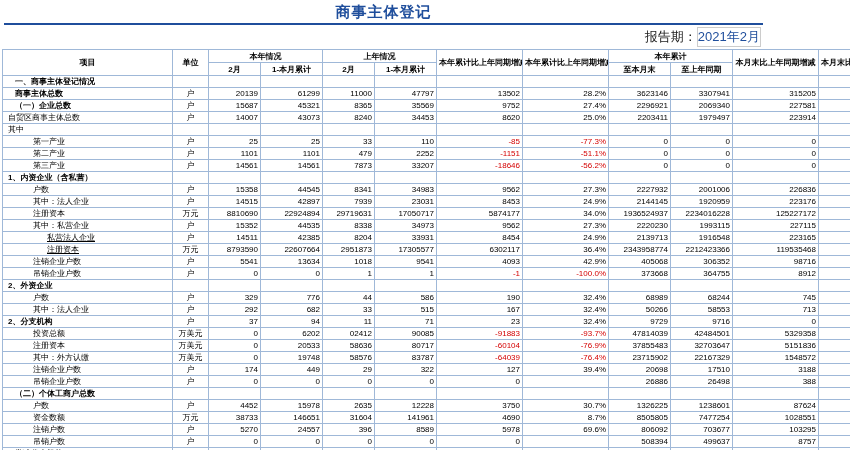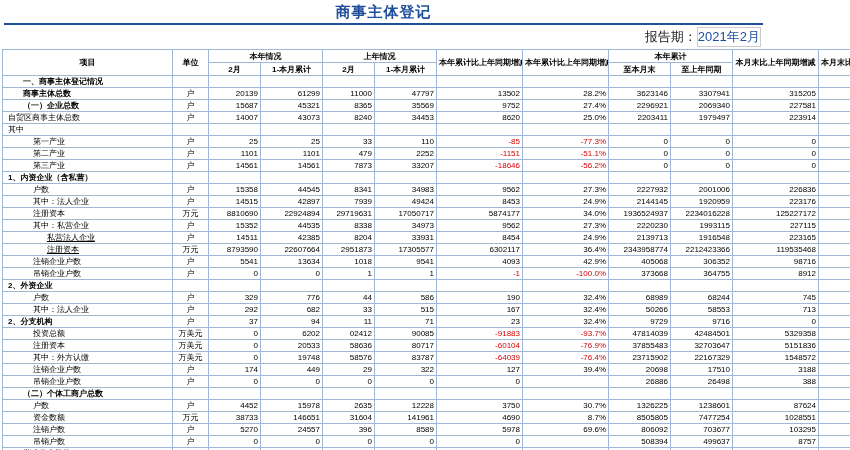--- a/index.html
+++ b/index.html
@@ -12,21 +12,21 @@
   .period .val{color:#1f4e9c;display:inline-block;min-width:62px;text-align:center;border:1px solid #ccc;}
   table{border-collapse:collapse;width:846px;margin:0 2px;table-layout:fixed;}
   td,th{border:1px solid #9fb8d8;font-size:8px;padding:0 2px;height:11px;line-height:11px;overflow:hidden;white-space:nowrap;}
   th{background:#fff;font-weight:bold;text-align:center;color:#000;}
   .c{text-align:center;}
   .r{text-align:right;}
   .l{text-align:left;}
   .neg{color:#d40000;margin-left:34px;}
   .grp{font-weight:bold;color:#000;}
   .hdr-row td,.hdr-row th{height:12px;}
-  .nm{padding-left:20px;}
+  .nm{padding-left:12px;}
   .ind1{padding-left:5px;}
   .ind2{padding-left:30px;}
   .ind3{padding-left:44px;text-decoration:underline;}
 </style>
 </head>
 <body>
 
 <div class="page">
   <div class="title">商事主体登记</div>
   <div class="rule"></div>
@@ -210,21 +210,21 @@
           <td class="r">2001006</td>
           <td class="r">226836</td>
           <td class="r">11.3%</td>
         </tr>
         <tr>
           <td class="l nm ind2">其中：法人企业</td>
           <td class="c">户</td>
           <td class="r">14515</td>
           <td class="r">42897</td>
           <td class="r">7939</td>
-          <td class="r">49424</td>
+          <td class="r">23031</td>
           <td class="r">8453</td>
           <td class="r">24.9%</td>
           <td class="r">2144145</td>
           <td class="r">1920959</td>
           <td class="r">223176</td>
           <td class="r">11.6%</td>
         </tr>
         <tr>
           <td class="l nm ind2">注册资本</td>
           <td class="c">万元</td>

